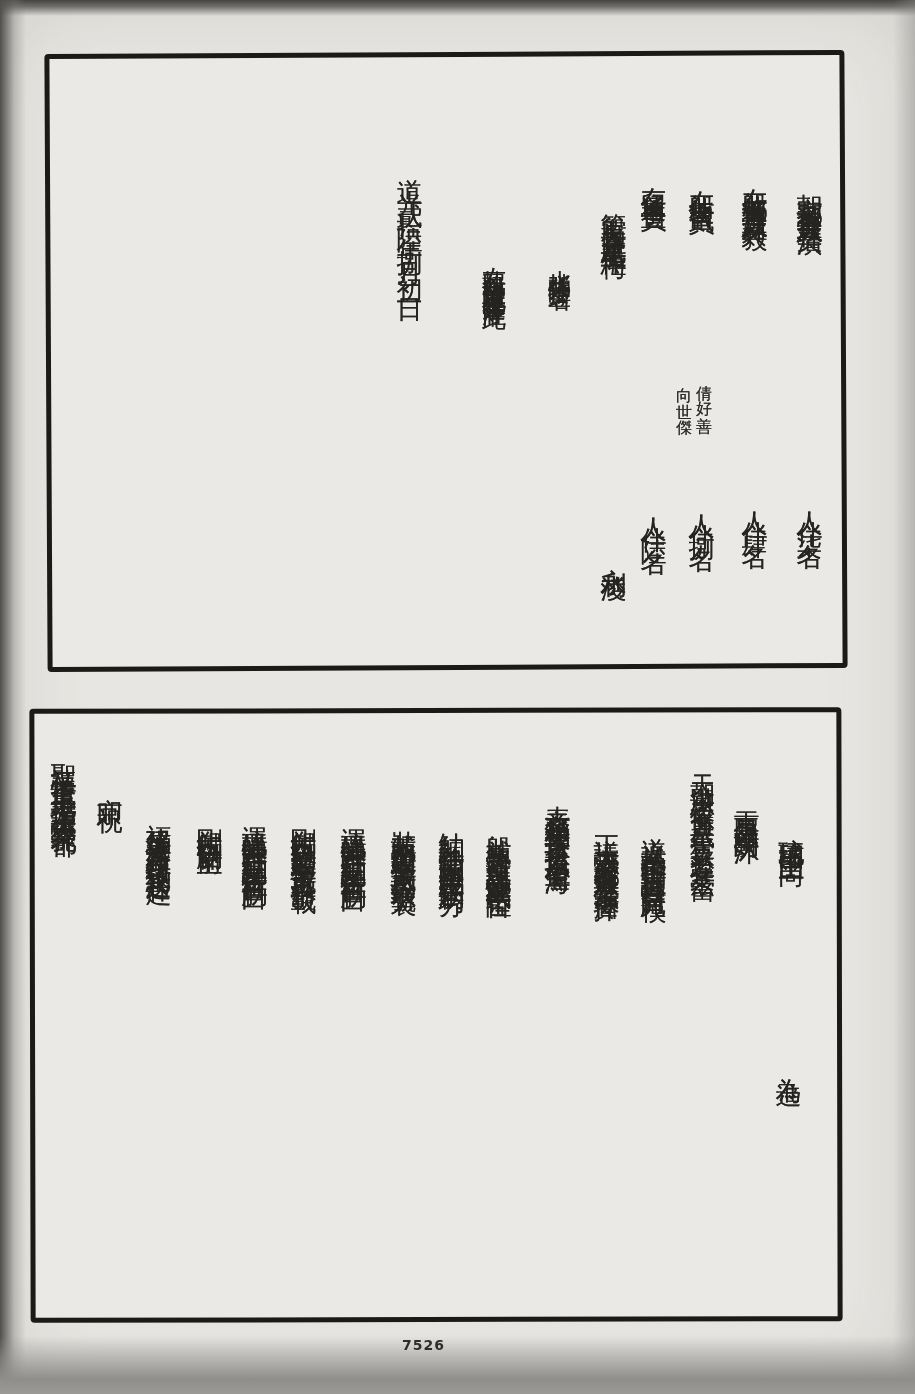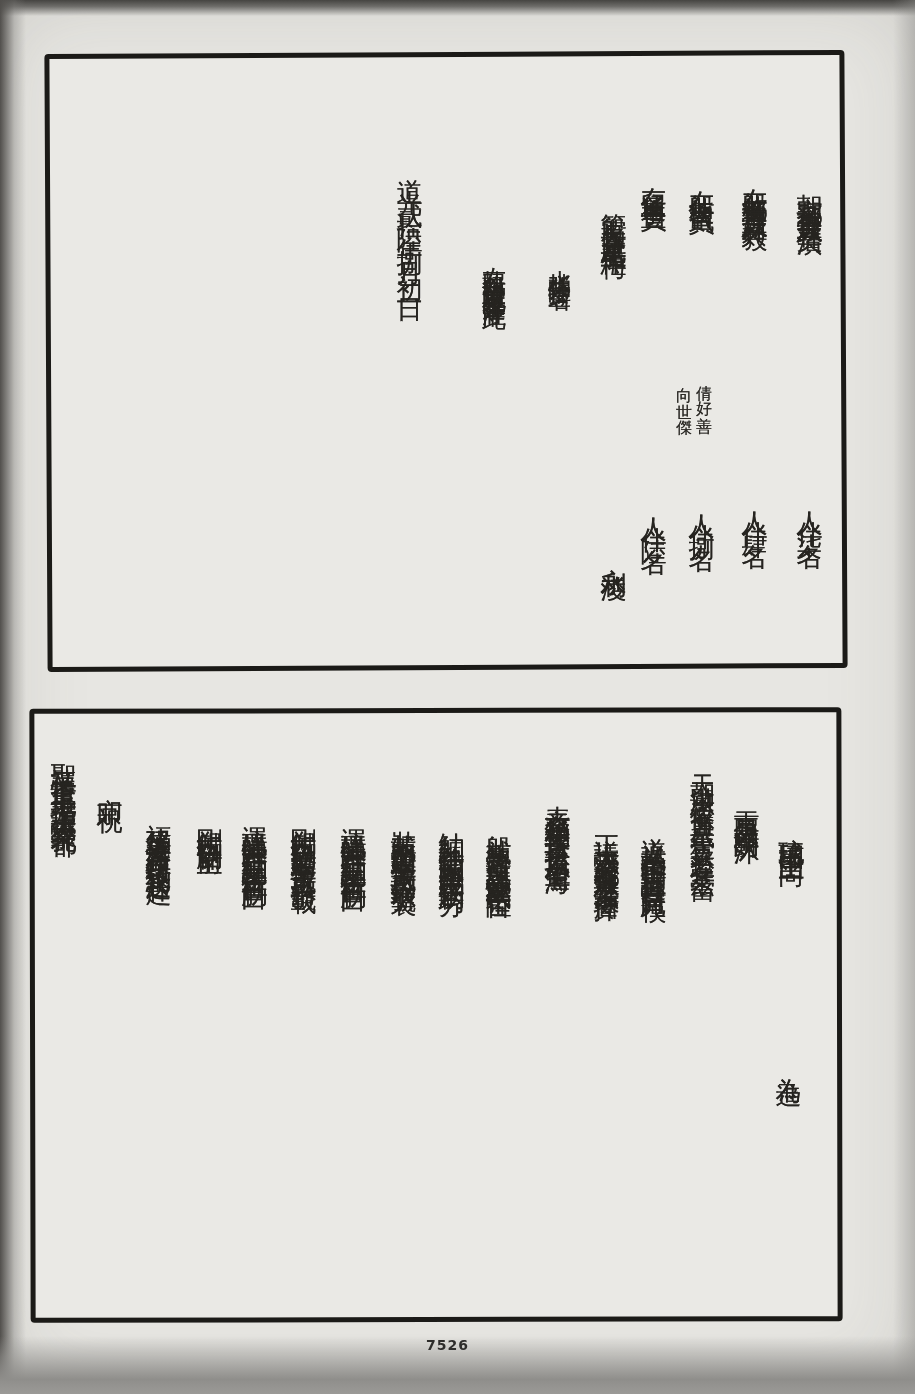--- a/index.html
+++ b/index.html
@@ -28,21 +28,21 @@
     position:absolute;writing-mode:vertical-rl;text-orientation:upright;
     font-size:26px;line-height:1;letter-spacing:4px;white-space:nowrap;
     color:#262420;width:30px;text-align:left;
     text-shadow:0 0 .6px rgba(38,36,32,.8);
   }
   .companions{letter-spacing:11px;}
   .small-name{font-size:16px;letter-spacing:16px;width:18px;color:#2c2a26;}
   .page-number{
     position:absolute;left:402px;top:1337px;
     font-family:"DejaVu Sans", sans-serif;font-size:14px;font-weight:bold;
-    letter-spacing:1px;color:#2e2d2b;margin-left:24px;
+    letter-spacing:1px;color:#2e2d2b;
   }
 </style>
 </head>
 <body>
 
 <div class="scan">
 
   <div class="band-top"></div>
   <div class="band-left"></div>
   <div class="band-right"></div>

